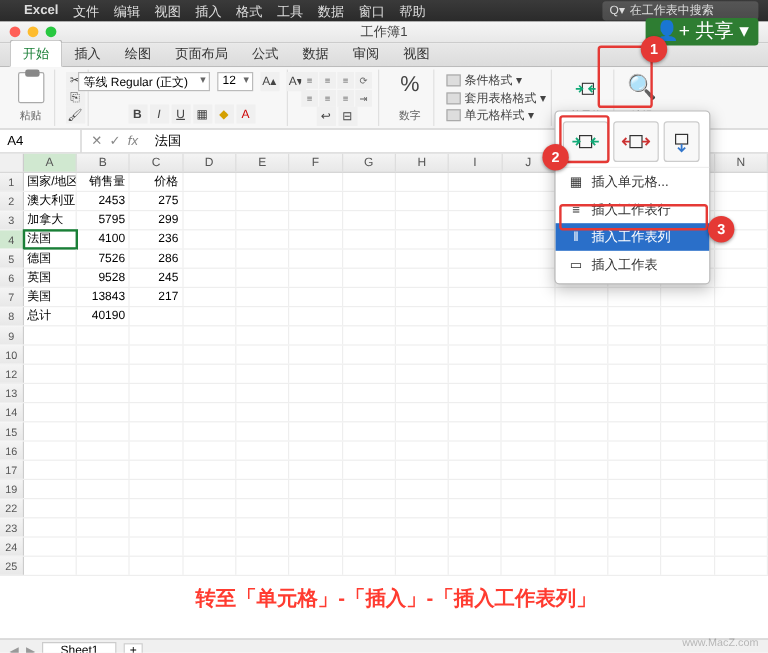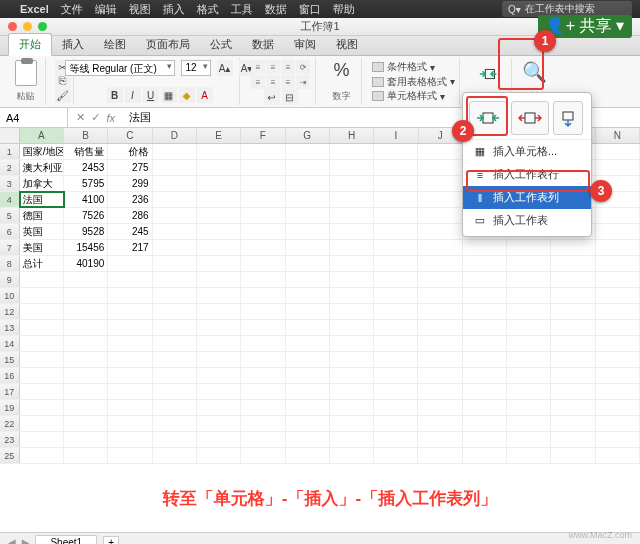--- a/index.html
+++ b/index.html
@@ -325,21 +325,21 @@
         <div class="cell"></div>
         <div class="cell"></div>
         <div class="cell"></div>
         <div class="cell"></div>
         <div class="cell"></div>
         <div class="cell"></div>
       </div>
       <div class="row">
         <div class="rh">7</div>
         <div class="cell">美国</div>
-        <div class="cell num">15456</div>
+        <div class="cell num">13843</div>
         <div class="cell num">217</div>
         <div class="cell"></div>
         <div class="cell"></div>
         <div class="cell"></div>
         <div class="cell"></div>
         <div class="cell"></div>
         <div class="cell"></div>
         <div class="cell"></div>
         <div class="cell"></div>
         <div class="cell"></div>
@@ -528,20 +528,37 @@
         <div class="cell"></div>
         <div class="cell"></div>
         <div class="cell"></div>
         <div class="cell"></div>
         <div class="cell"></div>
         <div class="cell"></div>
         <div class="cell"></div>
       </div>
       <div class="row">
         <div class="rh">23</div>
+        <div class="cell"></div>
+        <div class="cell"></div>
+        <div class="cell"></div>
+        <div class="cell"></div>
+        <div class="cell"></div>
+        <div class="cell"></div>
+        <div class="cell"></div>
+        <div class="cell"></div>
+        <div class="cell"></div>
+        <div class="cell"></div>
+        <div class="cell"></div>
+        <div class="cell"></div>
+        <div class="cell"></div>
+        <div class="cell"></div>
+      </div>
+      <div class="row">
+        <div class="rh">24</div>
         <div class="cell"></div>
         <div class="cell"></div>
         <div class="cell"></div>
         <div class="cell"></div>
         <div class="cell"></div>
         <div class="cell"></div>
         <div class="cell"></div>
         <div class="cell"></div>
         <div class="cell"></div>
         <div class="cell"></div>

